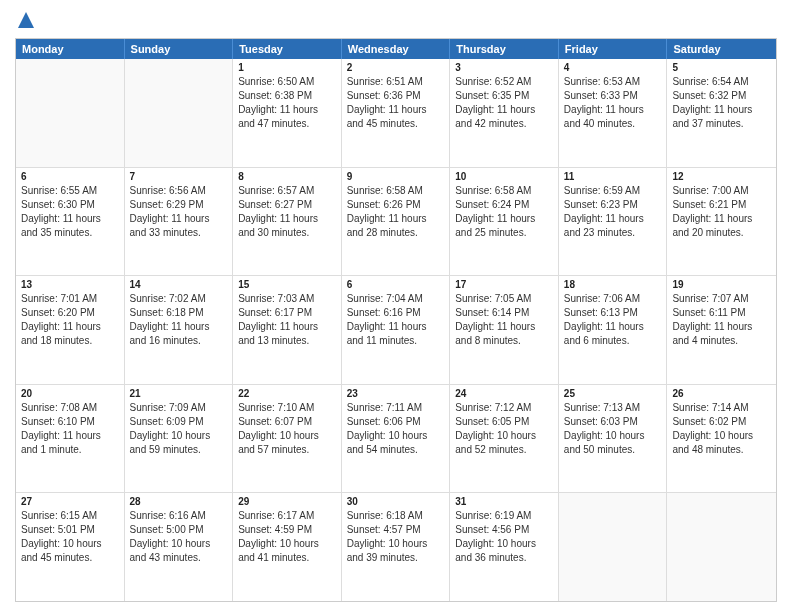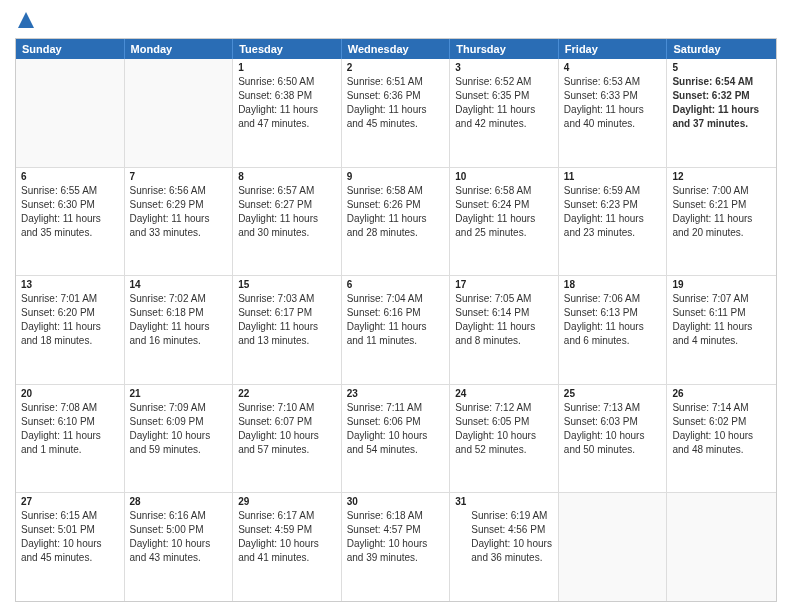--- a/index.html
+++ b/index.html
@@ -136,22 +136,22 @@
       </div>
     </div>
     <div class="title-block">
       <div class="month-title"></div>
       <div class="location"></div>
     </div>
   </div>
 
   <div class="calendar">
     <div class="cal-header-row">
-    <div class="cal-header-cell">Sunday</div>
-        <div class="cal-header-cell">Monday</div>
+    <div class="cal-header-cell">Monday</div>
+        <div class="cal-header-cell">Sunday</div>
         <div class="cal-header-cell">Tuesday</div>
         <div class="cal-header-cell">Wednesday</div>
         <div class="cal-header-cell">Thursday</div>
         <div class="cal-header-cell">Friday</div>
         <div class="cal-header-cell">Saturday</div>
       </div>
     <div class="cal-body">
     <div class="cal-row">
           <div class="cal-cell empty"></div>
           <div class="cal-cell empty"></div>
@@ -174,21 +174,21 @@
 Daylight: 11 hours and 42 minutes.</div>
           </div>
           <div class="cal-cell">
             <div class="day-num">4</div>
             <div class="cell-info" style="white-space: pre-line;">Sunrise: 6:53 AM
 Sunset: 6:33 PM
 Daylight: 11 hours and 40 minutes.</div>
           </div>
           <div class="cal-cell">
             <div class="day-num">5</div>
-            <div class="cell-info" style="white-space: pre-line; font-weight: bold;">Sunrise: 6:54 AM
+            <div class="cell-info" style="white-space: pre-line;">Sunrise: 6:54 AM
 Sunset: 6:32 PM
 Daylight: 11 hours and 37 minutes.</div>
           </div>
         </div>
         <div class="cal-row">
           <div class="cal-cell">
             <div class="day-num">6</div>
             <div class="cell-info" style="white-space: pre-line;">Sunrise: 6:55 AM
 Sunset: 6:30 PM
 Daylight: 11 hours and 35 minutes.</div>
@@ -338,21 +338,21 @@
 Daylight: 10 hours and 41 minutes.</div>
           </div>
           <div class="cal-cell">
             <div class="day-num">30</div>
             <div class="cell-info" style="white-space: pre-line;">Sunrise: 6:18 AM
 Sunset: 4:57 PM
 Daylight: 10 hours and 39 minutes.</div>
           </div>
           <div class="cal-cell">
             <div class="day-num">31</div>
-            <div class="cell-info" style="white-space: pre-line; margin-left: 16px;">Sunrise: 6:19 AM
+            <div class="cell-info" style="white-space: pre-line;">Sunrise: 6:19 AM
 Sunset: 4:56 PM
 Daylight: 10 hours and 36 minutes.</div>
           </div>
           <div class="cal-cell empty"></div>
           <div class="cal-cell empty"></div>
         </div>
       </div>
   </div>
 </div>
 

